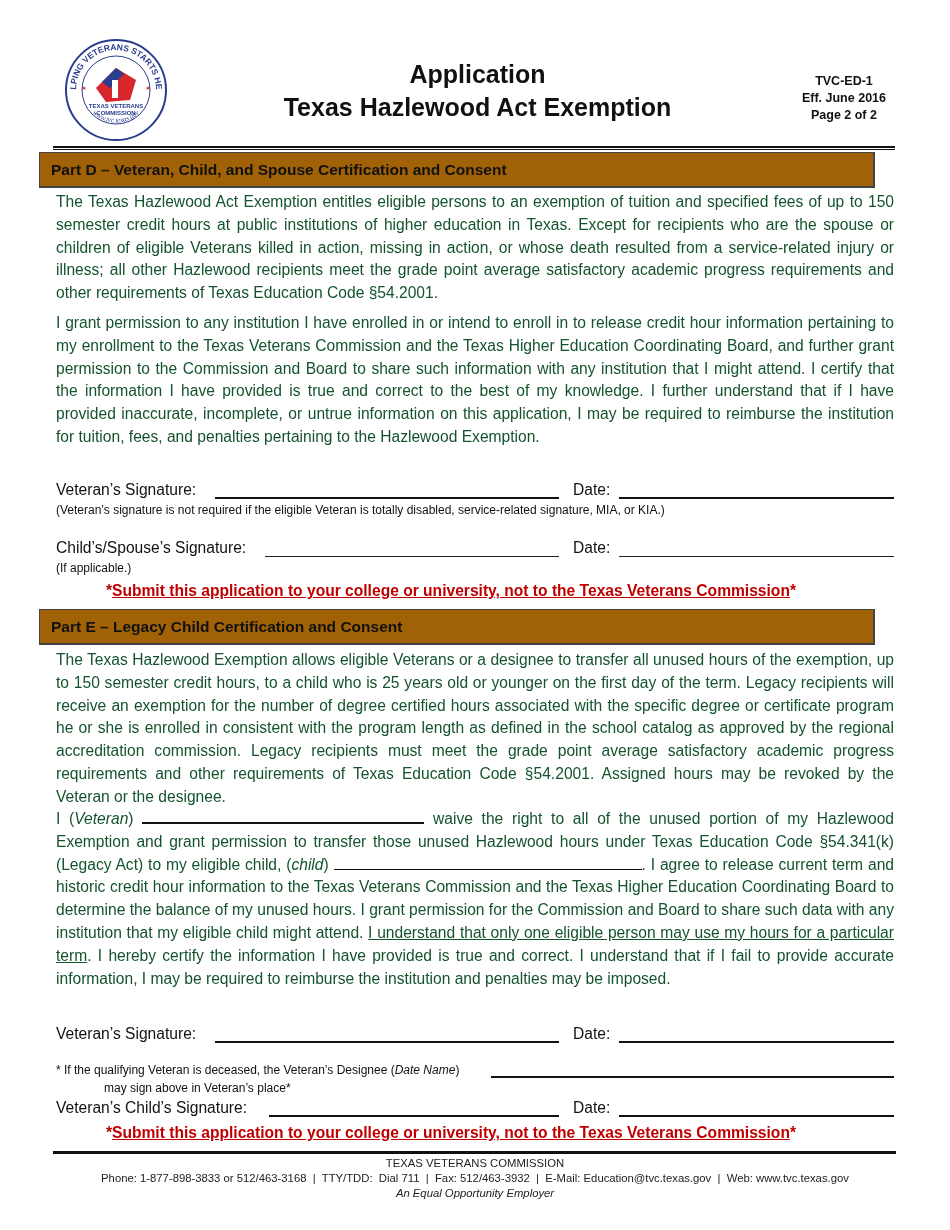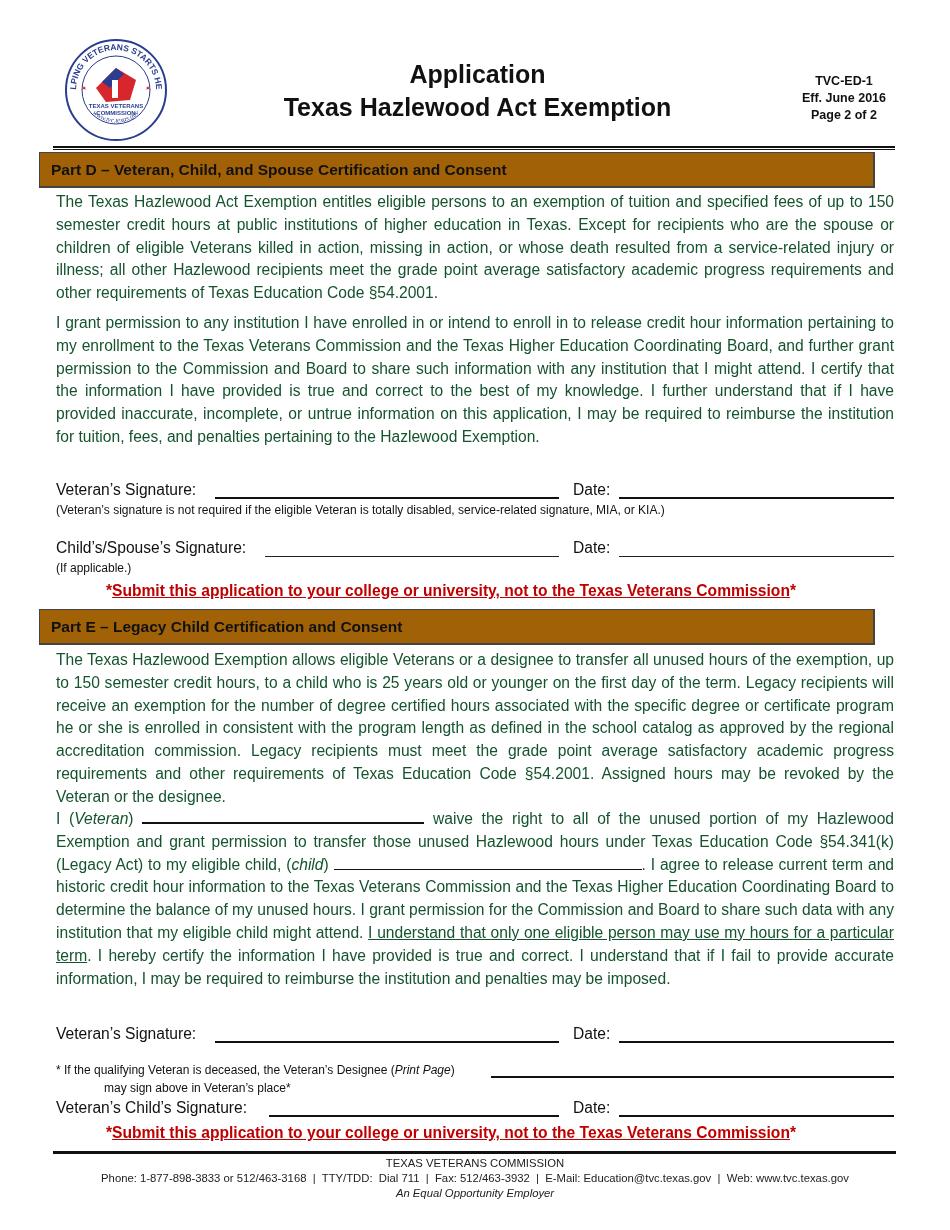--- a/index.html
+++ b/index.html
@@ -114,21 +114,21 @@
 </div>
 
 <div class="sig-row" style="top:1025px;">
   <span class="sig-label">Veteran’s Signature:</span>
   <div class="sig-line thick" style="left:159px; width:344px;"></div>
   <span class="date-label">Date:</span>
   <div class="sig-line thick" style="left:563px; width:275px;"></div>
 </div>
 
 <div class="designee" style="top:1063px;">
-  <span>* If the qualifying Veteran is deceased, the Veteran’s Designee (</span><i>Print Page</i><span>)</span>
+  <span>* If the qualifying Veteran is deceased, the Veteran’s Designee (</span><i>Date Name</i><span>)</span>
 </div>
 <div style="position:absolute; left:491px; top:1062px; width:403px; height:16px; border-bottom:2px solid #111;"></div>
 <div class="designee" style="top:1081px;margin-left:48px;">may sign above in Veteran’s place*</div>
 
 <div class="sig-row" style="top:1099px;">
   <span class="sig-label">Veteran’s Child’s Signature:</span>
   <div class="sig-line thick" style="left:213px; width:290px;"></div>
   <span class="date-label">Date:</span>
   <div class="sig-line thick" style="left:563px; width:275px;"></div>
 </div>

